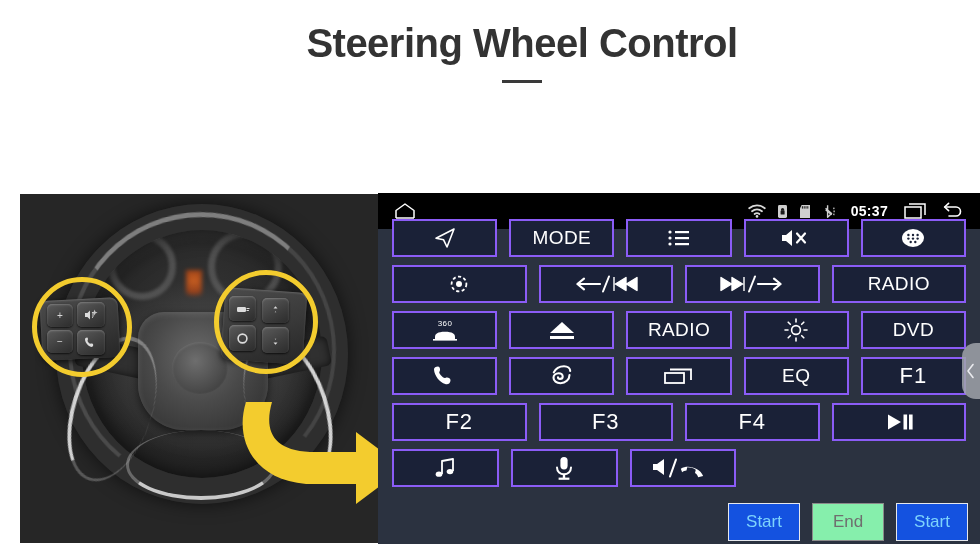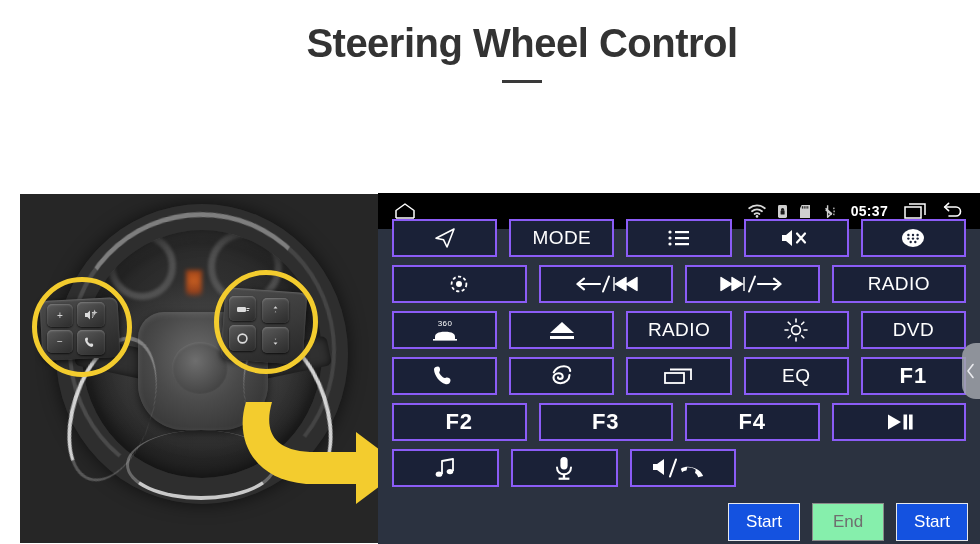--- a/index.html
+++ b/index.html
@@ -191,36 +191,36 @@
   }
   .btn {
     flex: 1 1 0; height:38px;
     background:#1a2137;
     border:2px solid #8b5cf6;
     display:flex; align-items:center; justify-content:center;
     color:#ffffff;
     font-size:19px; font-weight:400; letter-spacing:.4px;
     user-select:none;
   }
-  .btn.fn { font-size:22px; font-weight:700; letter-spacing:1px; }
+  .btn.fn { font-size:22px; font-weight:400; letter-spacing:1px; }
   .btn.blank { visibility:hidden; border:none; background:none; }
   .btn svg { display:block; }
 
   .footer-bar {
     position:absolute; left:0; bottom:0; width:602px; height:44px;
     display:flex; align-items:center; justify-content:flex-end;
     gap:12px; padding-right:12px;
   }
   .fbtn {
     width:72px; height:38px;
     display:flex; align-items:center; justify-content:center;
     font-size:17px; font-weight:400;
     border:1px solid #e6e8ec;
   }
-  .fbtn.primary { background:#1452e0; color:#ffffff; }
+  .fbtn.primary { background:#1452e0; color:#7dd3fc; }
   .fbtn.disabled { background:#86efac; color:#6f6f6f; border-color:#8b8b8b; }
 
   .scroll-handle {
     position:absolute; right:0px; top:150px; width:18px; height:56px;
     background: rgba(160,163,170,0.85);
     border-radius: 14px 0 0 14px;
     display:flex; align-items:center; justify-content:center;
   }
 </style>
 </head>

